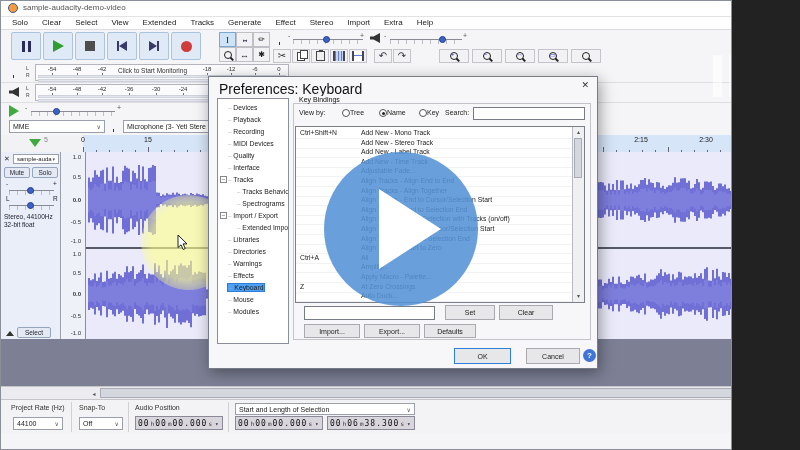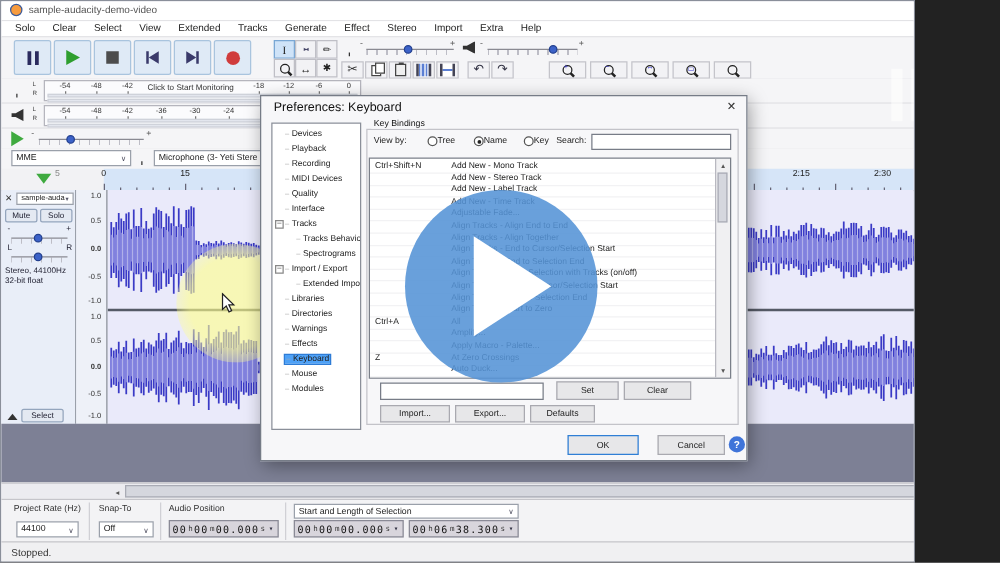--- a/index.html
+++ b/index.html
@@ -89,21 +89,21 @@
   .vsep{position:absolute;top:2px;width:1px;height:30px;background:#d0d0d5;}
   .timefield{position:absolute;height:14px;background:#d8d5dc;border:1px solid #8a8a96;box-sizing:border-box;
     display:flex;align-items:center;padding:0 2px;font-family:"DejaVu Sans Mono",monospace;}
   .timefield .dg{font-size:8px;color:#111;letter-spacing:1px;}
   .timefield .un{font-size:6px;color:#333;margin:0 1px;}
   .timefield .chev{margin-left:2px;font-size:6px;color:#334;}
   .statusbar{left:0;top:432px;width:800px;height:18px;background:#f0f0f2;border-top:1px solid #c5c5ca;box-sizing:border-box;}
   
   .dialog{left:207px;top:75px;width:390px;height:293px;background:#f7f7f9;border:1px solid #767c87;
     box-shadow:2px 4px 14px rgba(0,0,0,.38);box-sizing:border-box;z-index:10;}
-  .dlg-title{position:absolute;left:10px;top:4px;font-size:10px;color:#111;}
+  .dlg-title{position:absolute;left:10px;top:4px;font-size:14px;color:#111;}
   .dlg-close{position:absolute;right:8px;top:3px;font-size:9px;color:#333;}
   .tree-panel{position:absolute;left:8px;top:21px;width:72px;height:246px;background:#ffffff;border:1px solid #8a8f99;box-sizing:border-box;overflow:hidden;}
   .tree-item{position:absolute;font-size:6.8px;color:#222;white-space:nowrap;}
   .tree-item::before{content:"–";color:#aaa;margin-right:2px;font-size:6px;}
   .tree-item.child{margin-left:9px;}
   .tree-item.sel-item{background:#4da1f7;outline:1px solid #2e7cd6;padding:0 1px;}
   .expander{position:absolute;width:7px;height:7px;border:1px solid #888;background:#fff;font-size:6px;line-height:5px;text-align:center;color:#333;box-sizing:border-box;}
   .groupbox{position:absolute;left:84px;top:26px;width:298px;height:237px;border:1px solid #c3c3c9;box-sizing:border-box;}
   .grouplabel{position:absolute;left:88px;top:19px;font-size:7px;color:#111;background:#f7f7f9;padding:0 2px;}
   .radio{position:absolute;width:8px;height:8px;border:1px solid #555;border-radius:50%;background:#fff;box-sizing:border-box;}
@@ -495,23 +495,20 @@
         <span class="dg">00</span>
         <span class="un">h</span>
         <span class="dg">06</span>
         <span class="un">m</span>
         <span class="dg">38.300</span>
         <span class="un">s</span>
         <span class="chev">▾</span>
       </div>
   </div>
 
-  <div class="abs statusbar">
-    <span class="abs" style="left:8px;top:4px;font-size:8px;color:#333;">Stopped.</span>
-  </div>
 
   <div class="abs dialog">
     <div class="dlg-title">Preferences: Keyboard</div>
     <div class="dlg-close">✕</div>
     <div class="tree-panel" id="pref-tree">
         <div class="tree-item" style="left: 10px; top: 5px;">Devices</div>
         <div class="tree-item" style="left: 10px; top: 17px;">Playback</div>
         <div class="tree-item" style="left: 10px; top: 29px;">Recording</div>
         <div class="tree-item" style="left: 10px; top: 41px;">MIDI Devices</div>
         <div class="tree-item" style="left: 10px; top: 53px;">Quality</div>

